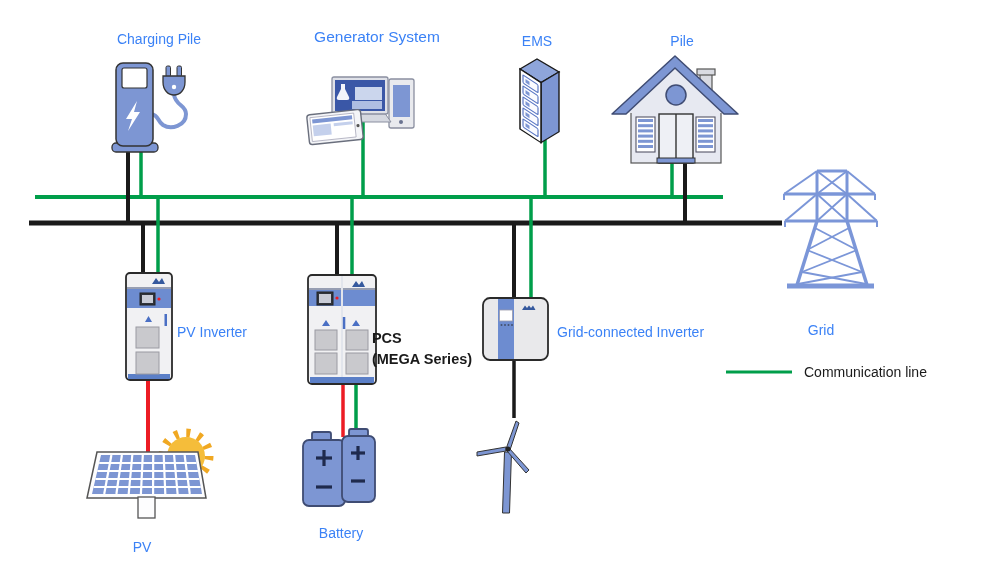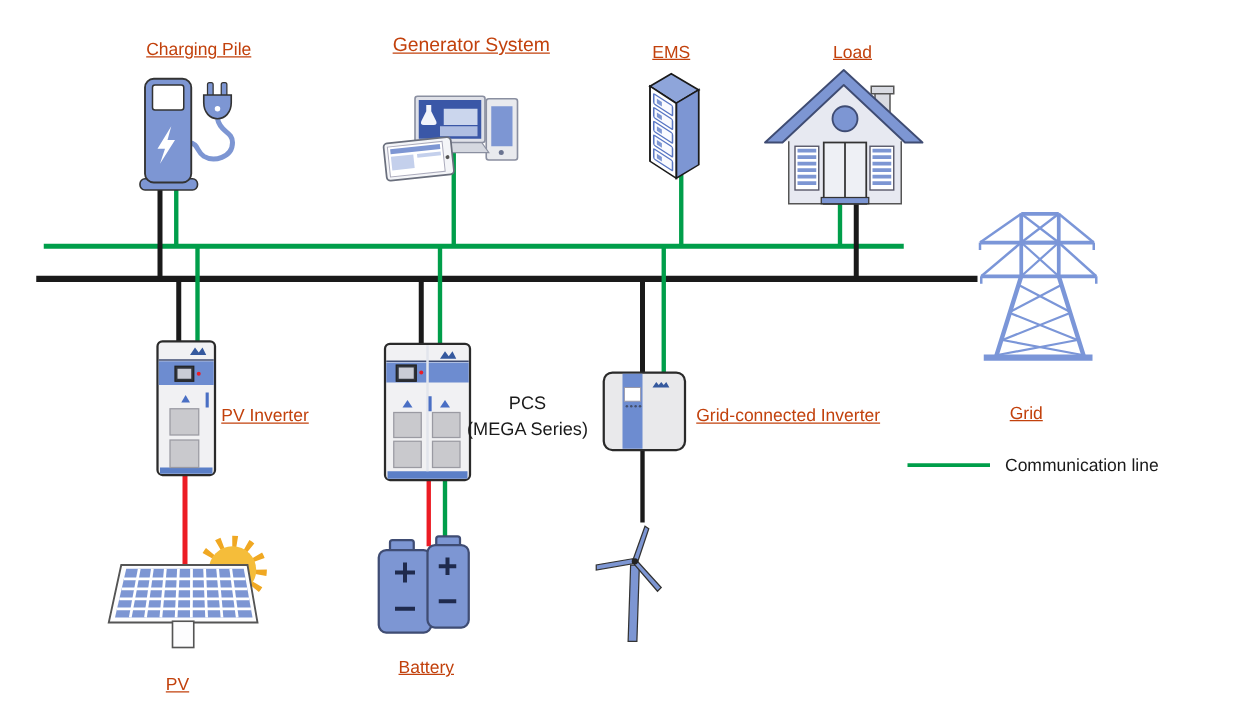--- a/index.html
+++ b/index.html
@@ -1,23 +1,23 @@
 <!DOCTYPE html>
 <html><head>
 <meta charset="utf-8">
 <style>
   html,body{margin:0;padding:0;background:#fff;}
   #stage{position:relative;width:993px;height:562px;background:#fff;overflow:hidden;
          font-family:"Liberation Sans",sans-serif;color:#1a1a1a;}
   #diagram-svg{position:absolute;left:0;top:0;}
-  .lbl{position:absolute;font-size:14px;white-space:nowrap;color:#c2410c;text-decoration:underline;}
+  .lbl{position:absolute;font-size:14px;white-space:nowrap;color:#3b82f6;}
   .lbl.center{transform:translateX(-50%);}
   .lbl.big{font-size:15.5px;}
-  #pcs-label-block{position:absolute;left:422px;top:313px;transform:translateX(-50%);
-                   text-align:center;font-size:14.5px;line-height:21px;}
+  #pcs-label-block{position:absolute;left:422px;top:328px;transform:translateX(-50%);
+                   text-align:left;font-size:14.5px;line-height:21px;font-weight:bold;}
   #legend{position:absolute;left:725px;top:361px;}
   .legend-row{display:flex;align-items:center;height:22px;}
   .legend-row svg{display:block;margin-right:11px;}
   .legend-label{font-size:14px;}
 </style>
 </head>
 <body>
 
 <div id="stage">
 
@@ -264,21 +264,21 @@
     <polygon points="506,449 516,421 519,423 510,450" fill="#7d96d3" stroke="#333" stroke-width="1"></polygon>
     <polygon points="506,447 477,452 477,456 506,451" fill="#7d96d3" stroke="#333" stroke-width="1"></polygon>
     <polygon points="509,448 529,470 526,473 507,451" fill="#7d96d3" stroke="#333" stroke-width="1"></polygon>
     <circle cx="508" cy="449" r="2.5" fill="#222"></circle>
   </g>
 </svg>
 
   <div class="lbl center" style="left:159px;top:31px">Charging Pile</div>
   <div class="lbl center big" style="left:377px;top:28px">Generator System</div>
   <div class="lbl center" style="left:537px;top:33px">EMS</div>
-  <div class="lbl center" style="left:682px;top:33px">Load</div>
+  <div class="lbl center" style="left:682px;top:33px">Pile</div>
   <div class="lbl" style="left:177px;top:324px">PV Inverter</div>
   <div id="pcs-label-block">
     <div>PCS</div>
     <div>(MEGA Series)</div>
   </div>
   <div class="lbl" style="left:557px;top:324px">Grid-connected Inverter</div>
   <div class="lbl center" style="left:821px;top:322px">Grid</div>
   <div class="lbl center" style="left:142px;top:539px">PV</div>
   <div class="lbl center" style="left:341px;top:525px">Battery</div>
 

